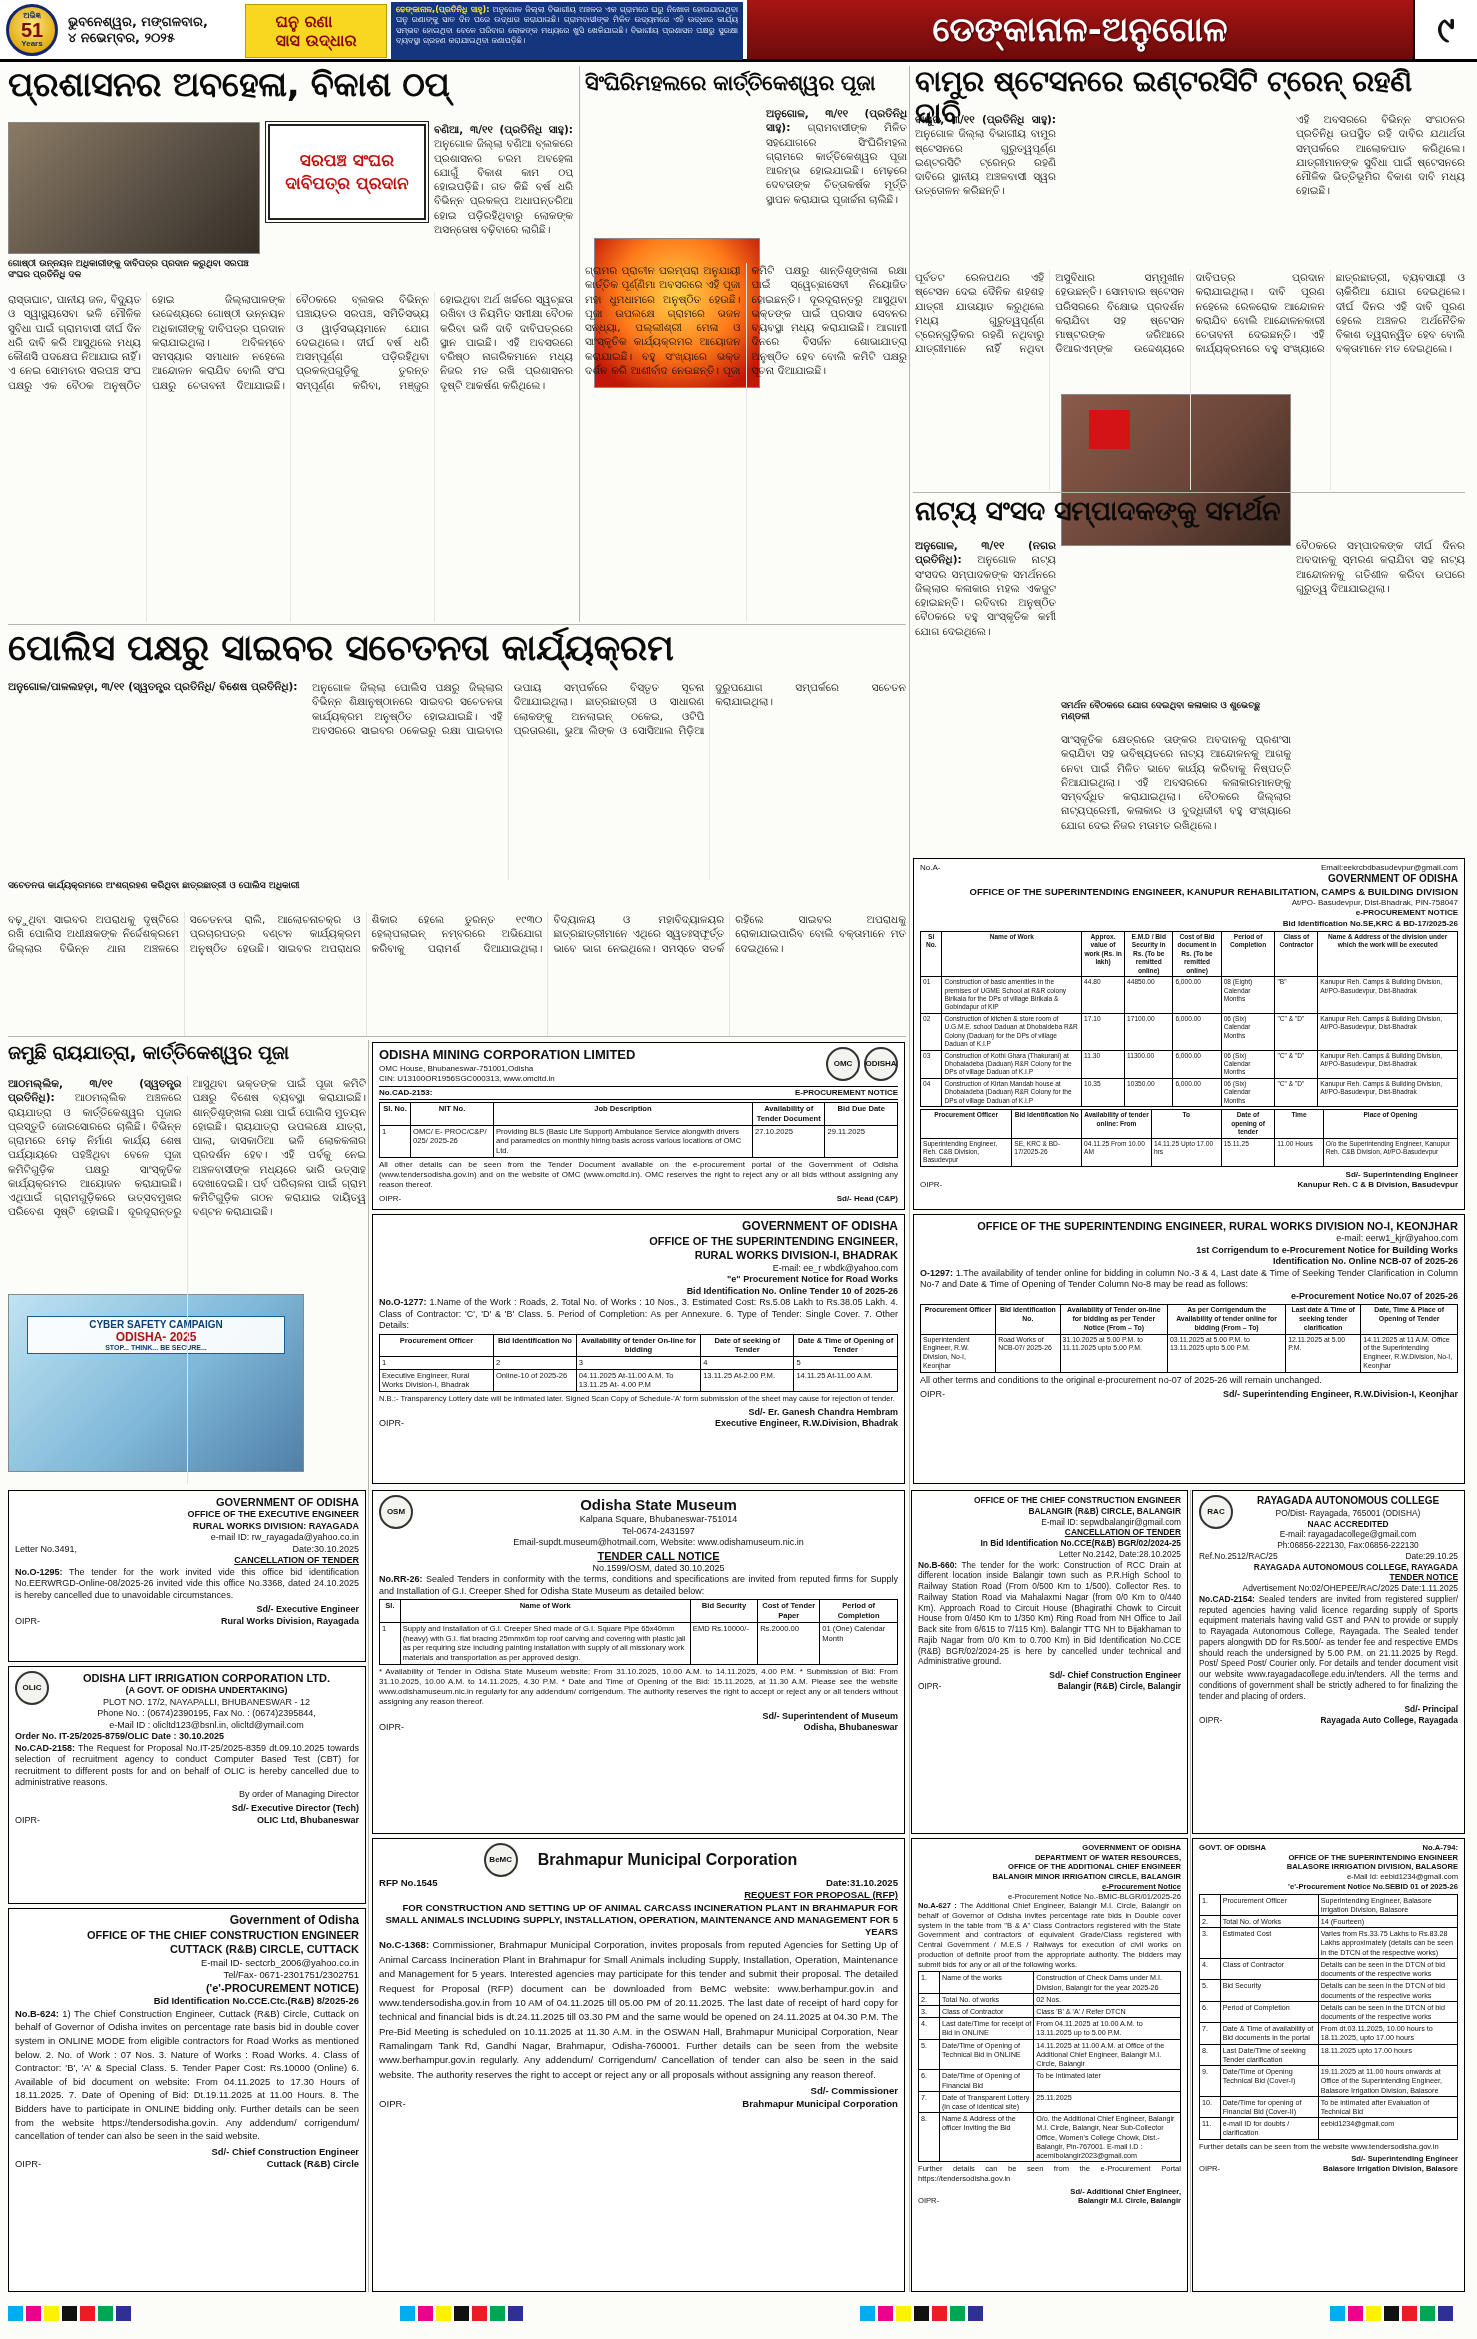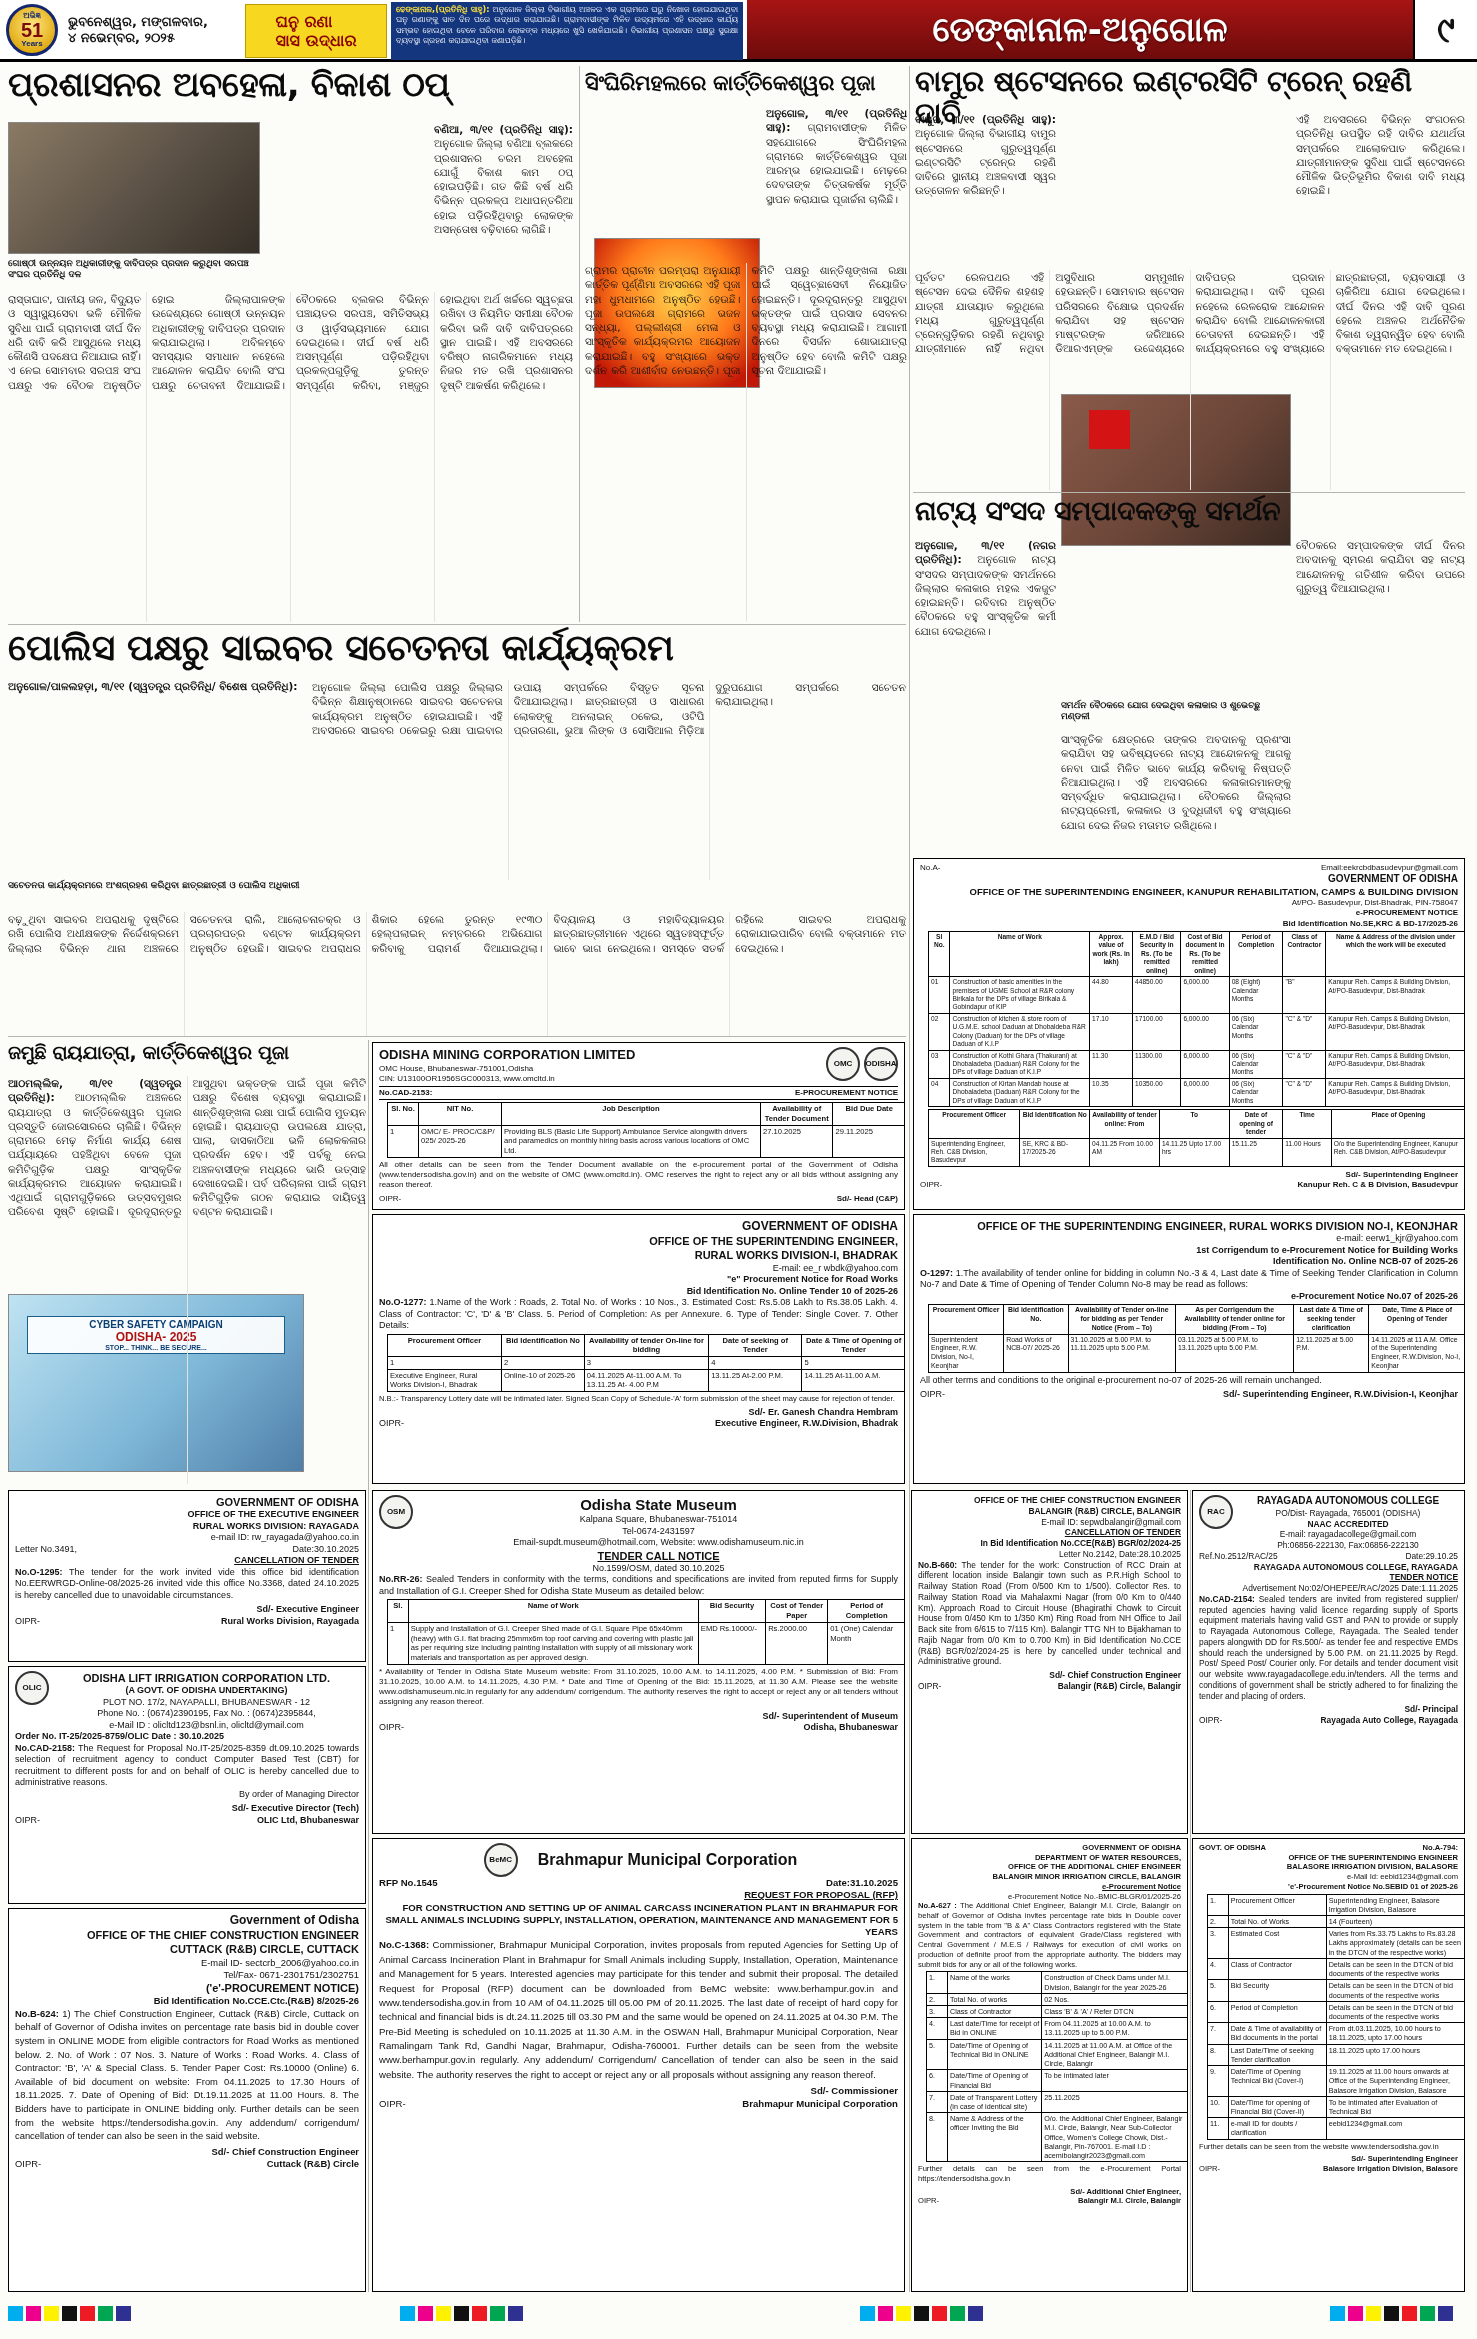--- a/index.html
+++ b/index.html
@@ -12,21 +12,21 @@
   .bodytxt{font-size:10.5px;line-height:1.36;text-align:justify;overflow:hidden}
   .cols{column-gap:11px;column-rule:1px solid #e3e3e0}
   .c2{column-count:2}.c3{column-count:3}.c4{column-count:4}.c5{column-count:5}
   .photo{position:relative;overflow:hidden;border:1px solid #888}
   .caption{font-size:9px;line-height:1.25;font-weight:bold;text-align:left}
   .pre{white-space:pre-line}
   .nc{text-align:right}
   .nb{font-weight:bold}
   .notice{border:1.6px solid #000;background:#fff;padding:4px 6px;overflow:hidden;font-size:9px;line-height:1.28}
   .notice .just{text-align:justify}
-  .tbl{width:100%;border-collapse:collapse;margin:2px 8px;table-layout:fixed}
+  .tbl{width:100%;border-collapse:collapse;margin:2px 0;table-layout:fixed}
   .tbl th,.tbl td{border:1px solid #000;padding:1px 2px;vertical-align:top;text-align:left;word-wrap:break-word}
   .tbl th{font-weight:bold;text-align:center}
   .sig{display:flex;justify-content:space-between;align-items:flex-end;margin-top:3px}
   .sig .r{text-align:right;font-weight:bold}
   .rule{background:#b5b5b0}
   
   #masthead{position:absolute;left:0;top:0;width:1477px;height:62px;background:#fff;border-bottom:3px solid #000;display:flex;align-items:stretch}
   .badge{width:52px;height:52px;border-radius:50%;border:3px solid #14266e;background:radial-gradient(circle at 50% 40%,#ffe680,#e0a90f 75%,#9c7406);margin:4px 2px 0 6px;
          display:flex;flex-direction:column;align-items:center;justify-content:center;font-weight:bold;line-height:1}
   .badge .t{font-size:8px;color:#14266e}.badge .n{font-size:20px;color:#7a0c0c}.badge .b{font-size:8px;color:#14266e}
@@ -67,20 +67,22 @@
     </div>
     <div class="band">
       <span class="ed odia">ଡେଙ୍କାନାଳ-ଅନୁଗୋଳ</span>
     </div>
     <div class="pgnum odia">୯</div>
   </div>
 
   <div class="abs odia hl" style="left:8px;top:66px;width:565px;height:52px;font-size:34px">ପ୍ରଶାସନର ଅବହେଳା, ବିକାଶ ଠପ୍</div>
   <div class="abs photo" style="left:8px;top:122px;width:252px;height:132px;background:linear-gradient(135deg,#8a7a64,#5a5045 55%,#352f27)"></div>
   <div class="abs caption odia" style="left:8px;top:258px;width:252px;height:30px">ଗୋଷ୍ଠୀ ଉନ୍ନୟନ ଅଧିକାରୀଙ୍କୁ ଦାବିପତ୍ର ପ୍ରଦାନ କରୁଥିବା ସରପଞ୍ଚ ସଂଘର ପ୍ରତିନିଧି ଦଳ</div>
+  <div class="abs demandbox odia pre" style="left:268px;top:124px;width:158px;height:96px">ସରପଞ୍ଚ ସଂଘର
+ଦାବିପତ୍ର ପ୍ରଦାନ</div>
   <div class="abs bodytxt odia" style="left:434px;top:122px;width:139px;height:166px">
     <span class="byline">ବଣିଆ, ୩/୧୧ (ପ୍ରତିନିଧି ସାହୁ):</span>
     <span>ଅନୁଗୋଳ ଜିଲ୍ଲା ବଣିଆ ବ୍ଲକରେ ପ୍ରଶାସନର ଚରମ ଅବହେଳା ଯୋଗୁଁ ବିକାଶ କାମ ଠପ୍ ହୋଇପଡ଼ିଛି। ଗତ କିଛି ବର୍ଷ ଧରି ବିଭିନ୍ନ ପ୍ରକଳ୍ପ ଅଧାପନ୍ତରିଆ ହୋଇ ପଡ଼ିରହିଥିବାରୁ ଲୋକଙ୍କ ଅସନ୍ତୋଷ ବଢ଼ିବାରେ ଲାଗିଛି।</span>
   </div>
   <div class="abs bodytxt odia cols c4" style="left:8px;top:292px;width:565px;height:330px">ରାସ୍ତାଘାଟ, ପାନୀୟ ଜଳ, ବିଦ୍ୟୁତ ଓ ସ୍ୱାସ୍ଥ୍ୟସେବା ଭଳି ମୌଳିକ ସୁବିଧା ପାଇଁ ଗ୍ରାମବାସୀ ଦୀର୍ଘ ଦିନ ଧରି ଦାବି କରି ଆସୁଥିଲେ ମଧ୍ୟ କୌଣସି ପଦକ୍ଷେପ ନିଆଯାଇ ନାହିଁ। ଏ ନେଇ ସୋମବାର ସରପଞ୍ଚ ସଂଘ ପକ୍ଷରୁ ଏକ ବୈଠକ ଅନୁଷ୍ଠିତ ହୋଇ ଜିଲ୍ଲାପାଳଙ୍କ ଉଦ୍ଦେଶ୍ୟରେ ଗୋଷ୍ଠୀ ଉନ୍ନୟନ ଅଧିକାରୀଙ୍କୁ ଦାବିପତ୍ର ପ୍ରଦାନ କରାଯାଇଥିଲା। ଅବିଳମ୍ବେ ସମସ୍ୟାର ସମାଧାନ ନହେଲେ ଆନ୍ଦୋଳନ କରାଯିବ ବୋଲି ସଂଘ ପକ୍ଷରୁ ଚେତାବନୀ ଦିଆଯାଇଛି। ବୈଠକରେ ବ୍ଲକର ବିଭିନ୍ନ ପଞ୍ଚାୟତର ସରପଞ୍ଚ, ସମିତିସଭ୍ୟ ଓ ୱାର୍ଡ଼ସଭ୍ୟମାନେ ଯୋଗ ଦେଇଥିଲେ। ଦୀର୍ଘ ବର୍ଷ ଧରି ଅସମ୍ପୂର୍ଣ୍ଣ ପଡ଼ିରହିଥିବା ପ୍ରକଳ୍ପଗୁଡ଼ିକୁ ତୁରନ୍ତ ସମ୍ପୂର୍ଣ୍ଣ କରିବା, ମଞ୍ଜୁର ହୋଇଥିବା ଅର୍ଥ ଖର୍ଚ୍ଚରେ ସ୍ୱଚ୍ଛତା ରଖିବା ଓ ନିୟମିତ ସମୀକ୍ଷା ବୈଠକ କରିବା ଭଳି ଦାବି ଦାବିପତ୍ରରେ ସ୍ଥାନ ପାଇଛି। ଏହି ଅବସରରେ ବରିଷ୍ଠ ନାଗରିକମାନେ ମଧ୍ୟ ନିଜର ମତ ରଖି ପ୍ରଶାସନର ଦୃଷ୍ଟି ଆକର୍ଷଣ କରିଥିଲେ।</div>
 
   <div class="abs odia hl" style="left:585px;top:72px;width:322px;height:32px;font-size:21px">ସିଂଘିରିମହଲରେ କାର୍ତ୍ତିକେଶ୍ୱର ପୂଜା</div>
   <div class="abs photo" style="left:594px;top:106px;width:166px;height:150px;background:radial-gradient(circle at 50% 38%,#ffd24d,#ff7a1a 48%,#c21807 85%)"></div>
   <div class="abs bodytxt odia" style="left:766px;top:106px;width:141px;height:154px">
     <span class="byline">ଅନୁଗୋଳ, ୩/୧୧ (ପ୍ରତିନିଧି ସାହୁ):</span>

